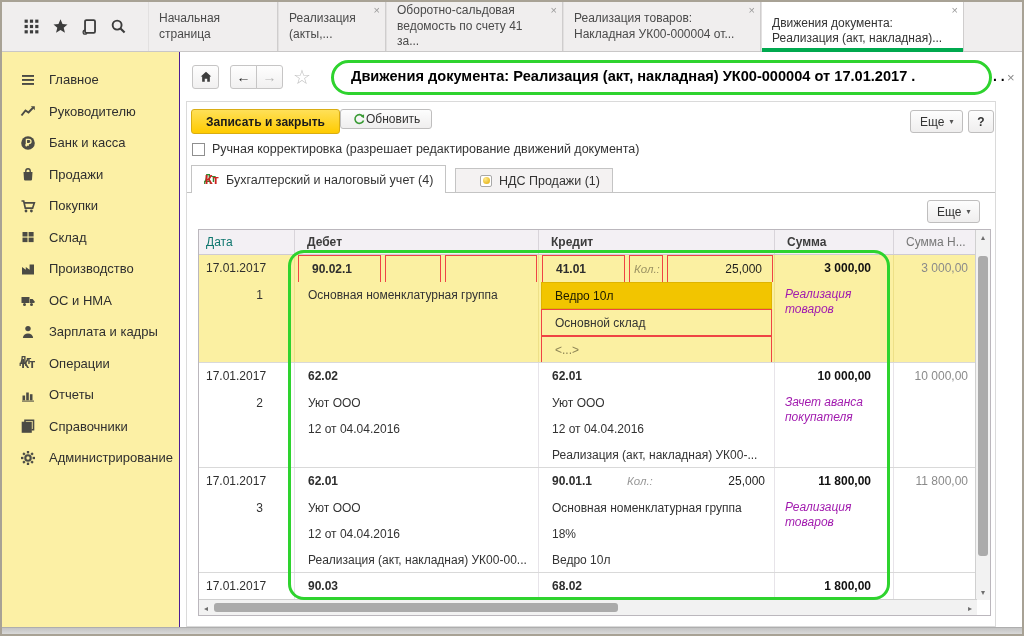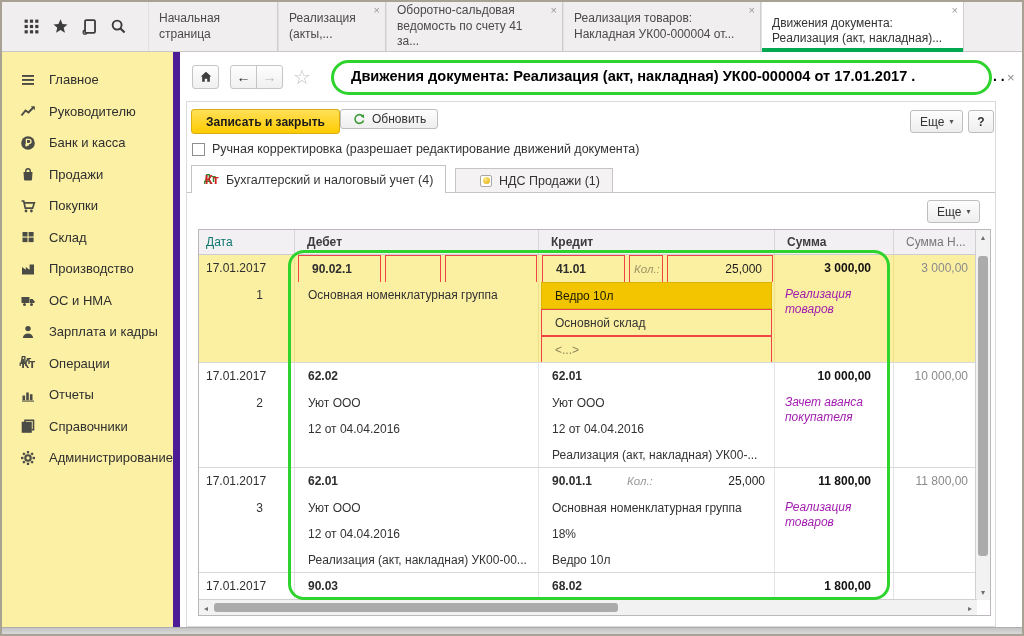--- a/index.html
+++ b/index.html
@@ -15,21 +15,21 @@
   .qicon svg { width:17px; height:17px; }
   .tab { position:relative; border-left:1px solid #e2e0e0; border-right:1px solid #cfcdcd;
          font-size:12px; color:#4a4a4a; display:flex; align-items:center; padding:4px 20px 4px 10px;
          line-height:1.3; cursor:pointer; }
   .tab.active { background:#fff; color:#333;align-items:flex-end; }
   .tab.active::after { content:""; position:absolute; left:0; right:0; bottom:-1px; height:4px; background:#00a94f; }
   .tab .closex { position:absolute; top:3px; right:5px; font-size:11px; color:#9a9a9a; line-height:1; }
 
   
   .sidebar { position:absolute; left:0; top:50px; width:178px; bottom:7px;
-             background:#fcf0a5; padding-top:12px; border-right:7px solid #4c1d95; }
+             background:#fcf0a5; padding-top:12px; border-right:1px solid #4c1d95; }
   .side-item { height:31.5px; display:flex; align-items:center; padding-left:17px; cursor:pointer; }
   .sicon { width:17px; height:17px; color:#4b4b45; margin-right:13px; display:flex; align-items:center; justify-content:center; flex:none; }
   .sicon svg { width:16px; height:16px; }
   .side-label { font-size:13px; color:#2f2f2f; white-space:nowrap; }
   .dtkt-mini { position:relative; width:16px; height:16px; font-weight:bold; }
   .dtkt-mini .d1 { position:absolute; left:0; top:0; font-size:10px; }
   .dtkt-mini .d2 { position:absolute; right:0; bottom:0; font-size:13px; }
 
   .bottomframe { position:absolute; left:0; right:0; bottom:0; height:7px;
                  background:linear-gradient(#c4c4c4,#d9d9d9); border-top:1px solid #aeaeae; }
@@ -322,21 +322,21 @@
   <span class="fav-star">☆</span>
   <div class="title-text">Движения документа: Реализация (акт, накладная) УК00-000004 от 17.01.2017 .</div>
   <div class="title-tail">. .</div>
   <span class="form-close">×</span>
 
   <div class="formpanel"></div>
 
   <div class="btn btn-primary" style="left:189px; top:107px; height:25px; padding:0 14px;align-items:center;">
     <span>Записать и закрыть</span>
   </div>
-  <div class="btn" style="left:338px; top:107px; height:18px; padding:9px 11px; gap:6px;">
+  <div class="btn" style="left:338px; top:107px; height:18px; padding:9px 11px; ">
     <svg viewBox="0 0 16 16" style="width:14px;height:14px">
         <path d="M12.6,5.2 A5,5 0 1 0 13.2,9.6" fill="none" stroke="#3a9b35" stroke-width="1.8"></path>
         <polygon points="13.8,2.6 13.8,7 10.2,5.2" fill="#3a9b35"></polygon>
       </svg>
     <span>Обновить</span>
   </div>
   <div class="btn" style="left:908px; top:108px; height:23px; padding:0 9px;">
     <span>Еще</span>
     <span class="dd">▾</span>
   </div>

